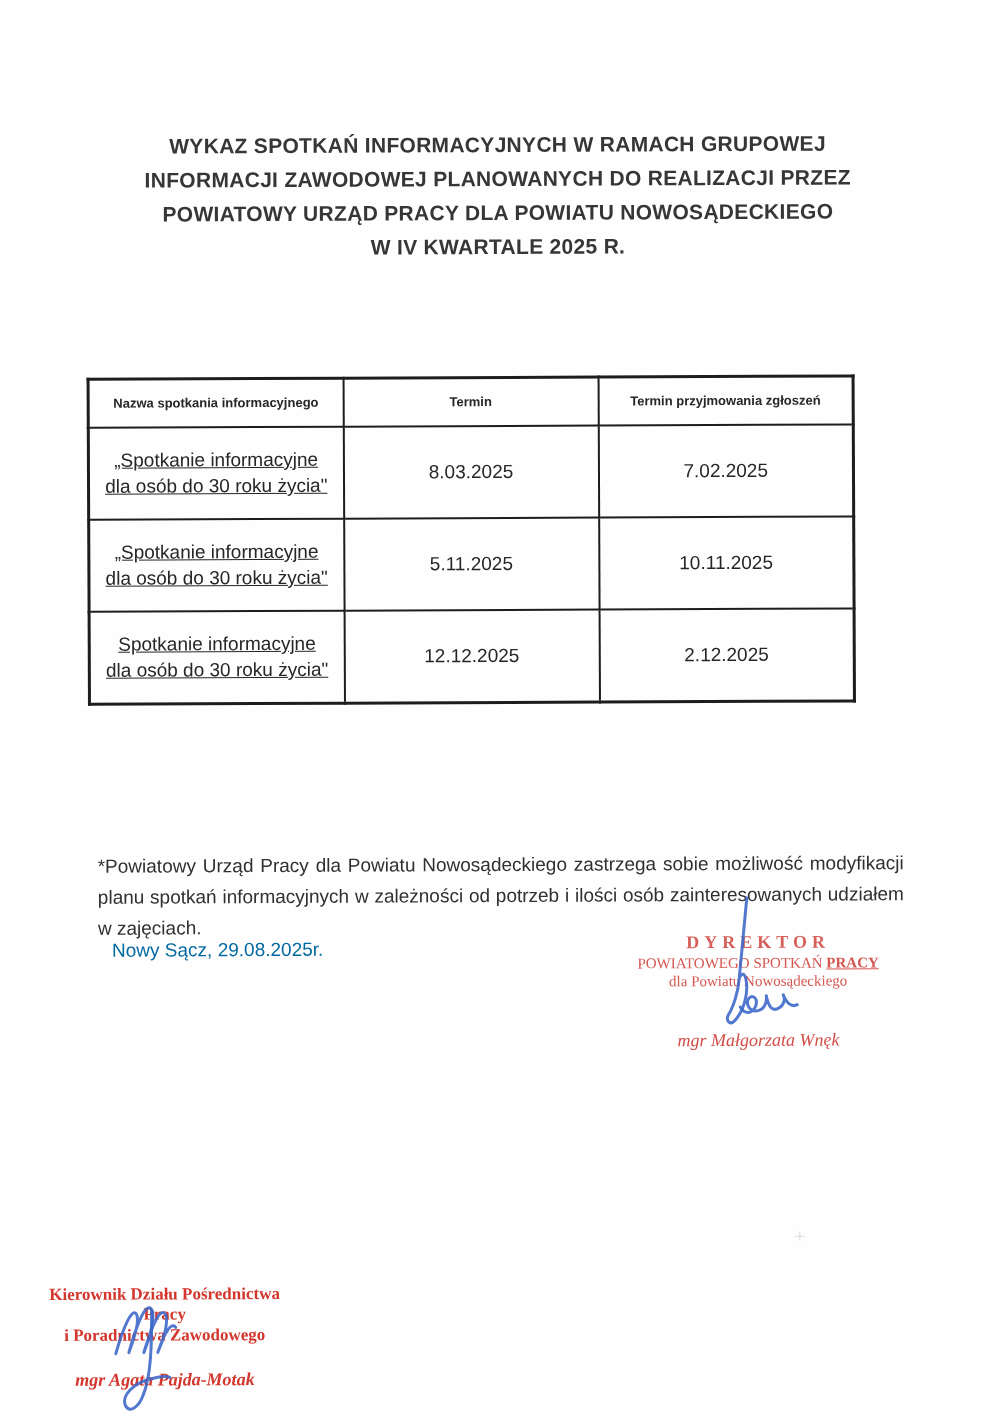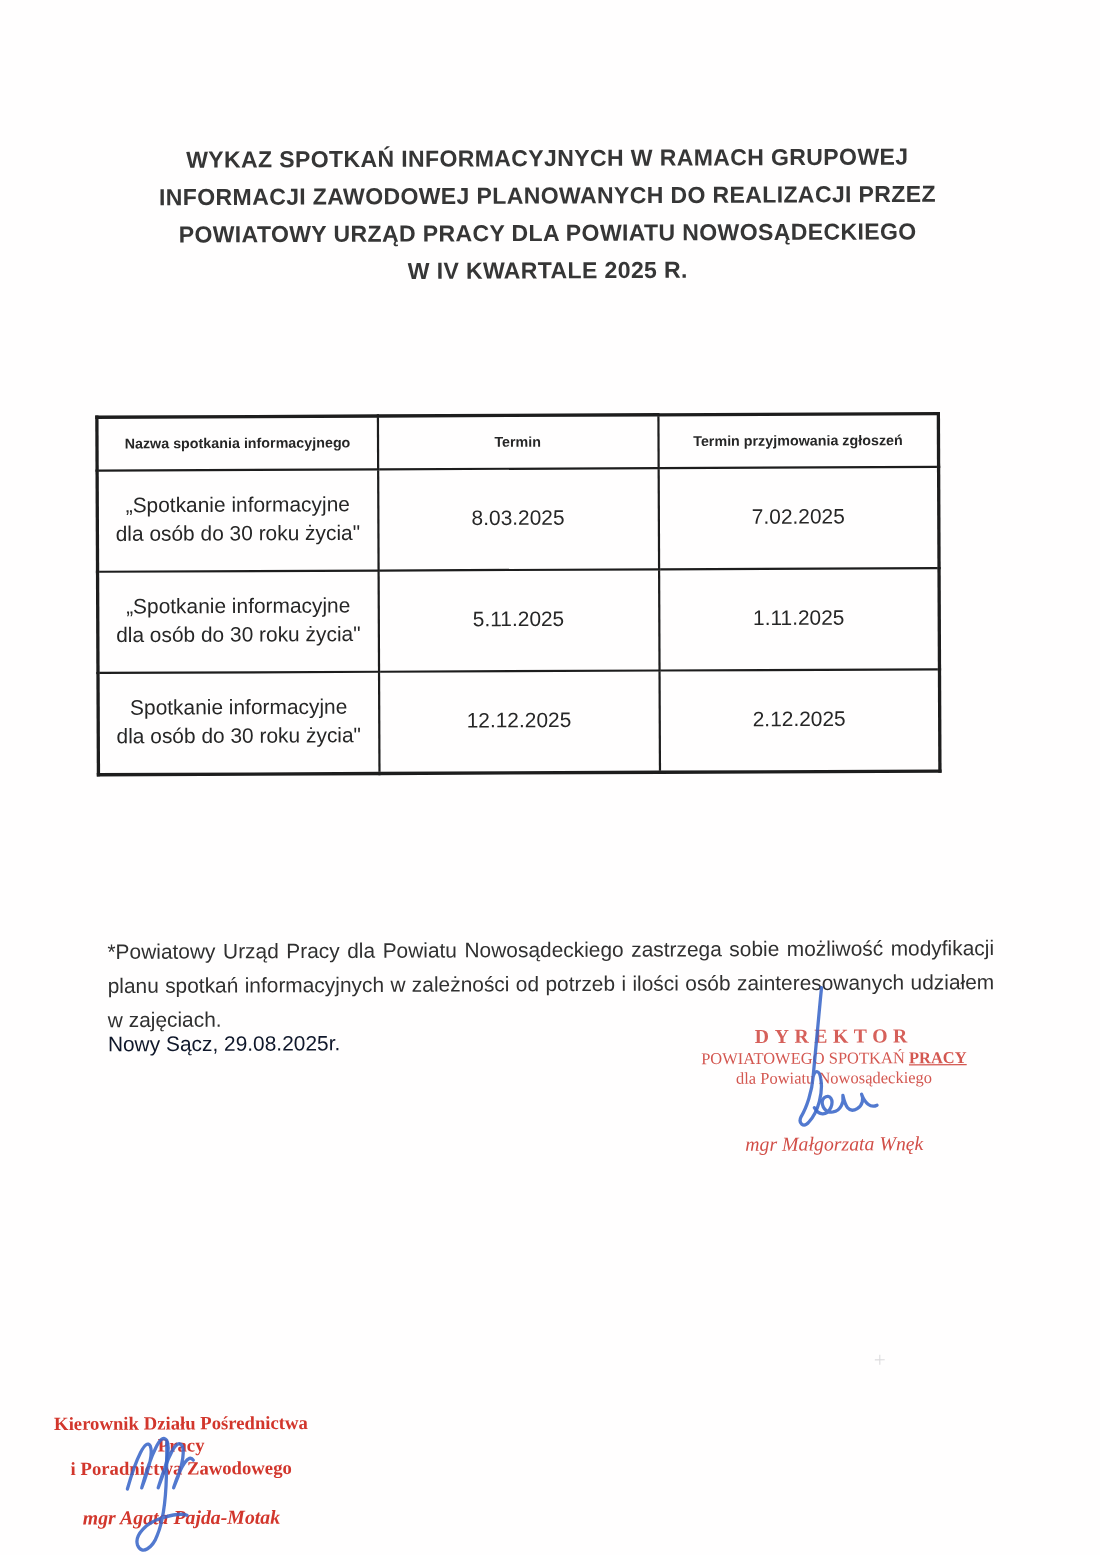--- a/index.html
+++ b/index.html
@@ -23,29 +23,29 @@
     position:absolute;top:376px;left:88px;width:768px;
     border-collapse:collapse;table-layout:fixed;
     color:#262626;border:3px solid #1d1d1d;
   }
   table.meetings th,table.meetings td{
     border:2px solid #1d1d1d;text-align:center;vertical-align:middle;padding:0;
   }
   table.meetings thead th{height:46px;font-size:13px;font-weight:bold;line-height:22px;}
   table.meetings tbody td{height:90px;font-size:19px;font-weight:normal;}
   .th-inner{max-width:225px;margin:0 auto;}
-  .cell-name{max-width:228px;margin:0 auto;line-height:26px;}
+  .cell-name{max-width:228px;margin:0 auto;line-height:26px;text-decoration:underline;}
 
   
   .footnote{
     position:absolute;top:830px;left:97px;width:806px;
     font-size:19px;line-height:31px;text-align:justify;color:#303030;
   }
   .place-date{
-    position:absolute;top:938px;left:97px;font-size:19px;color:#0f172a;
+    position:absolute;top:938px;left:111px;font-size:19px;color:#0369a1;
   }
 
   
   .stamp{font-family:"Liberation Serif",serif;text-align:center;position:absolute;}
   .stamp-director{top:933px;left:628px;width:258px;color:#cf453e;}
   .stamp-director .s-line1{font-size:18px;letter-spacing:5px;font-weight:bold;opacity:.85;}
   .stamp-director .s-line2{font-size:15px;font-weight:normal;margin-top:2px;opacity:.9;}
   .stamp-director .s-line2 b{font-weight:bold;text-decoration:underline;}
   .stamp-director .s-line3{font-size:15px;margin-top:1px;opacity:.9;}
   .stamp-director .s-name{font-size:18px;font-style:italic;margin-top:40px;opacity:.95;}
@@ -100,21 +100,21 @@
               <div class="cell-name">„Spotkanie informacyjne dla osób do 30 roku życia"</div>
             </td>
           <td><span>8.03.2025</span></td>
           <td><span>7.02.2025</span></td>
         </tr>
         <tr>
           <td>
               <div class="cell-name">„Spotkanie informacyjne dla osób do 30 roku życia"</div>
             </td>
           <td><span>5.11.2025</span></td>
-          <td><span>1.11.2025</span></td>
+          <td><span>10.11.2025</span></td>
         </tr>
         <tr>
           <td>
               <div class="cell-name">Spotkanie informacyjne dla osób do 30 roku życia"</div>
             </td>
           <td><span>12.12.2025</span></td>
           <td><span>2.12.2025</span></td>
         </tr>
       </tbody>
     </table>

